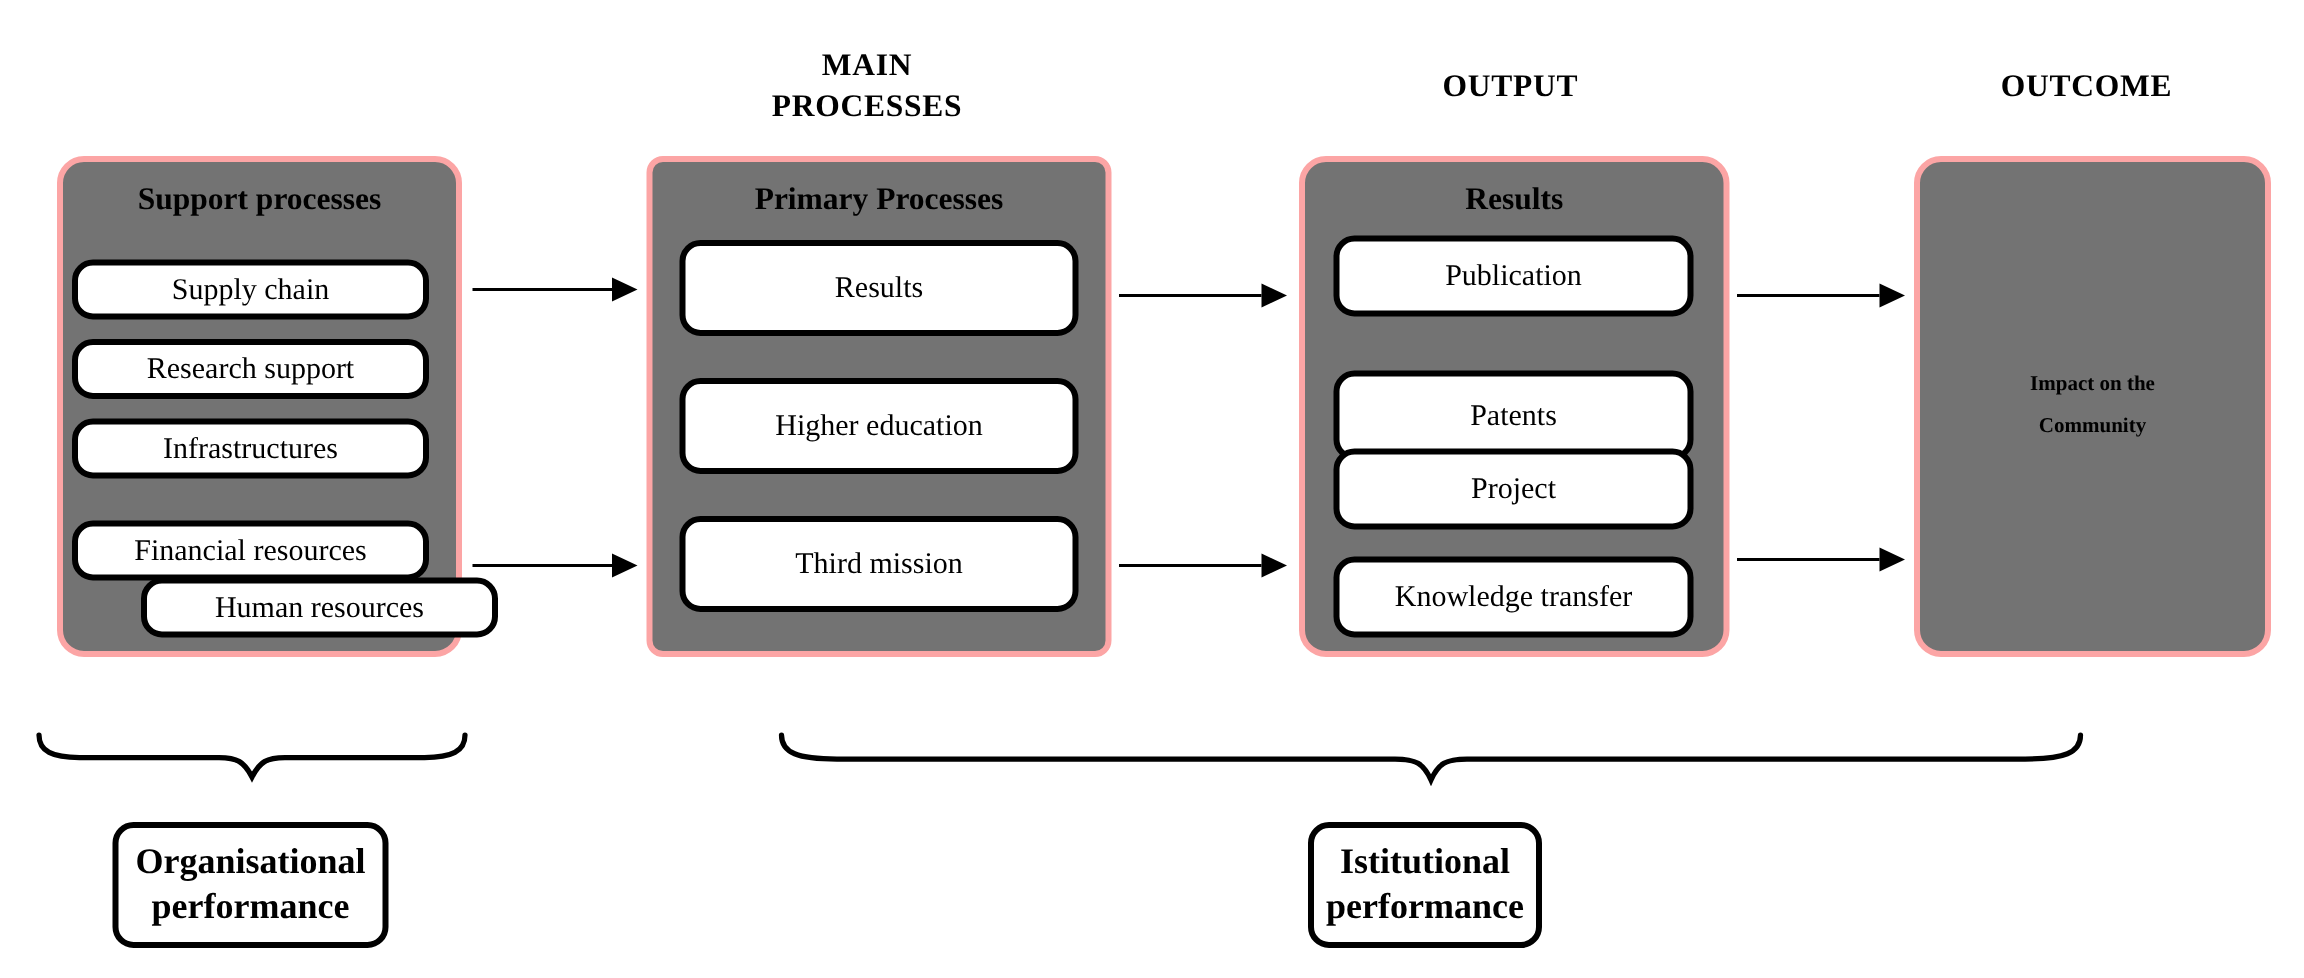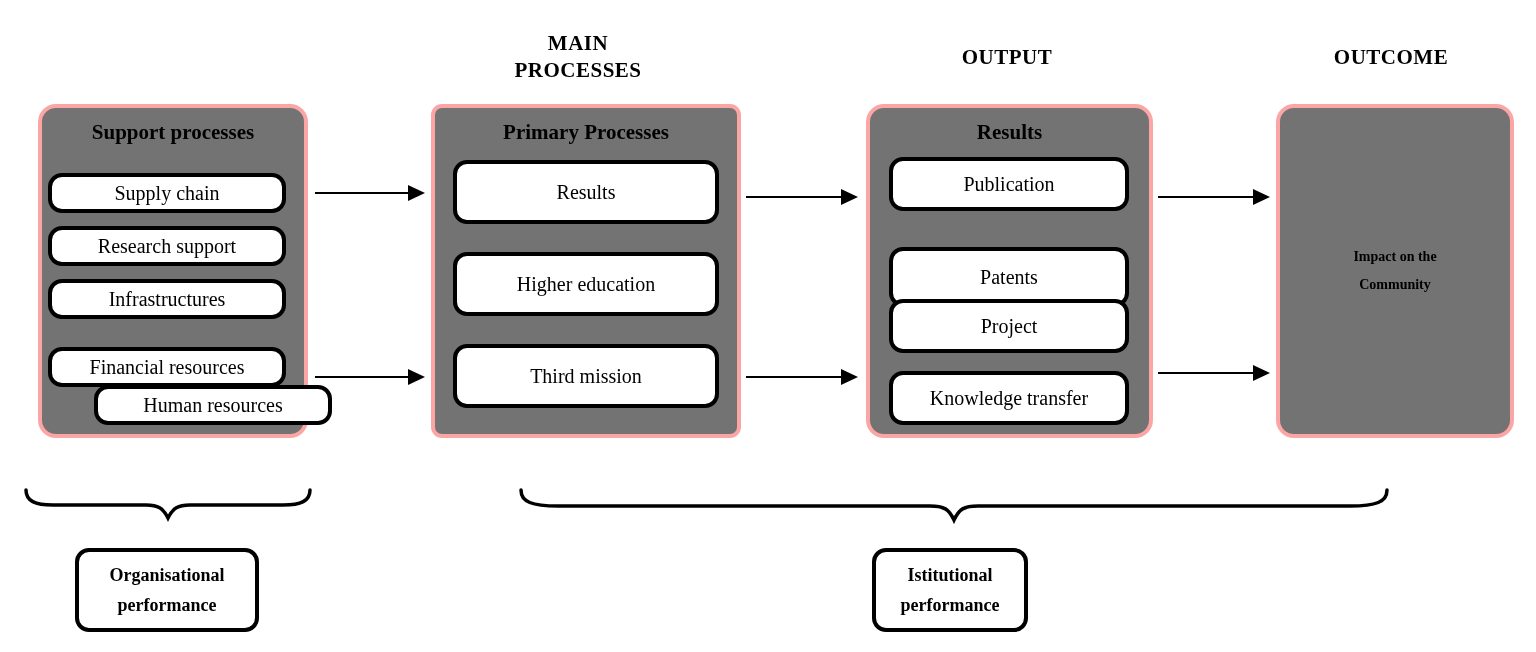--- a/index.html
+++ b/index.html
@@ -80,21 +80,21 @@
   .perf-label {
     position: absolute;
     border: 4px solid #000;
     border-radius: 14px;
     background: #ffffff;
     display: flex;
     flex-direction: column;
     align-items: center;
     justify-content: center;
     font-weight: bold;
-    font-size: 18px;
+    font-size: 24px;
     line-height: 30px;
     text-align: center;
   }
   .perf-label span { display: block; }
 </style>
 </head>
 <body>
 
 <div class="stage">
 

